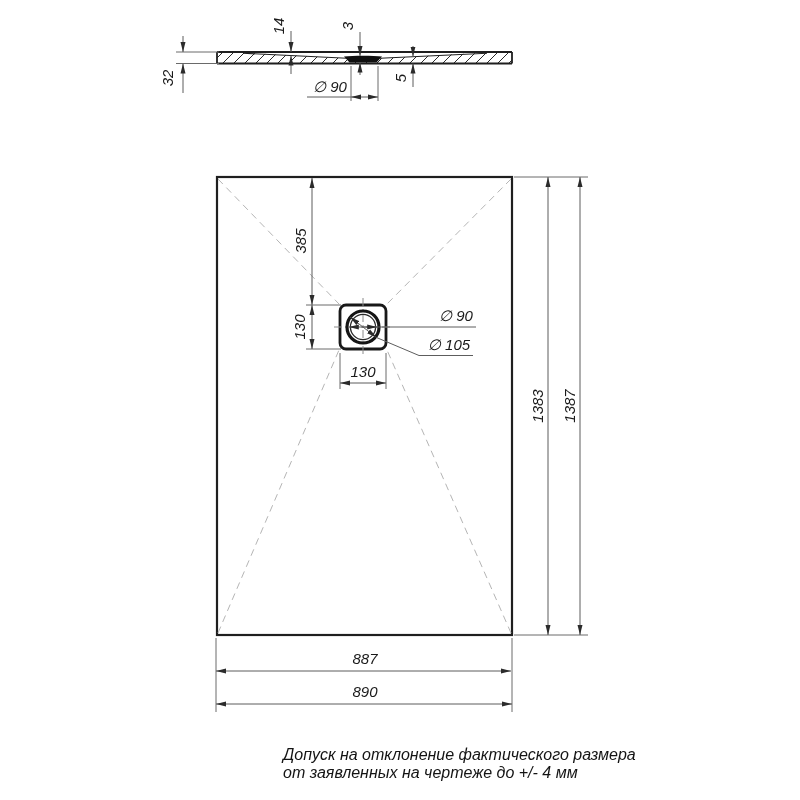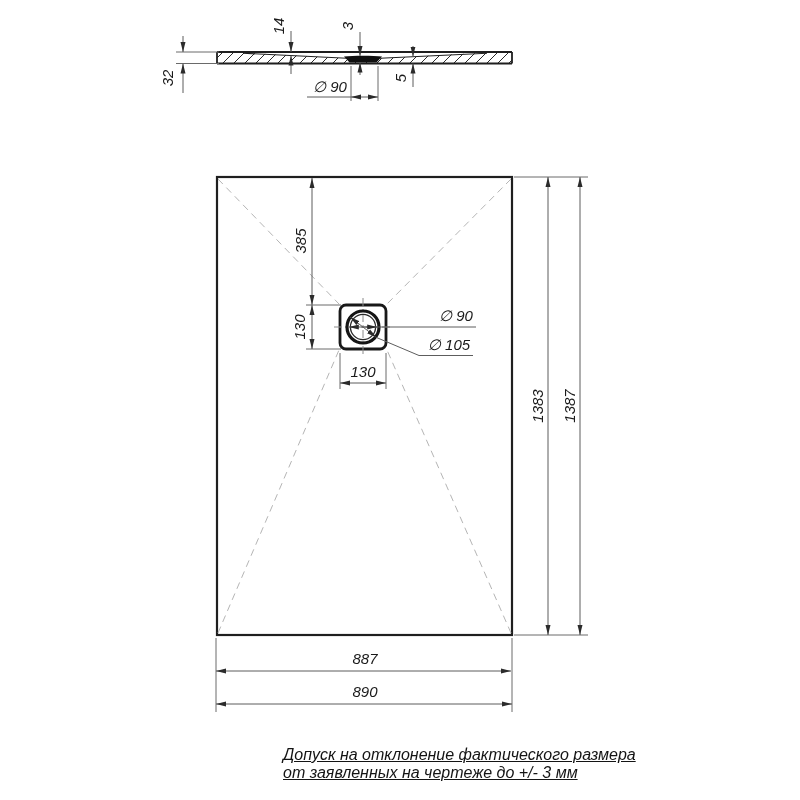--- a/index.html
+++ b/index.html
@@ -3,21 +3,21 @@
 <meta charset="utf-8">
 <style>
   html,body{margin:0;padding:0;background:#ffffff;}
   .stage{position:relative;width:800px;height:800px;background:#ffffff;overflow:hidden;
          font-family:"Liberation Sans",sans-serif;}
   svg{position:absolute;left:0;top:0;}
   .dim-text{font-family:"Liberation Sans",sans-serif;font-style:italic;font-size:15px;
             fill:#1a1a1a;}
   .note{position:absolute;left:283px;top:746px;width:380px;
         font-style:italic;font-size:16px;line-height:17.6px;color:#141414;}
-  .note div{white-space:nowrap;text-decoration:underline;}
+  .note div{white-space:nowrap;}
   .outline{stroke:#1f1f1f;fill:none;}
   .dimline{stroke:#5d5d5d;stroke-width:1;fill:none;}
   .extline{stroke:#6a6a6a;stroke-width:1;fill:none;}
   .diag{stroke:#b5b5b5;stroke-width:1;stroke-dasharray:7 5;fill:none;}
   .cline{stroke:#8a8a8a;stroke-width:1;stroke-dasharray:8 3 2 3;fill:none;}
 </style>
 </head>
 <body>
 
 <div class="stage">
@@ -128,16 +128,16 @@
       <line class="dimline" x1="216" y1="671" x2="511" y2="671" marker-start="url(#arr)" marker-end="url(#arr)"></line>
       <line class="dimline" x1="216" y1="704" x2="512" y2="704" marker-start="url(#arr)" marker-end="url(#arr)"></line>
       <text class="dim-text" x="365" y="664" text-anchor="middle">887</text>
       <text class="dim-text" x="365" y="697" text-anchor="middle">890</text>
     </g>
   </g>
 </svg>
 
   <div class="note">
     <div>Допуск на отклонение фактического размера</div>
-    <div>от заявленных на чертеже до +/- 3 мм</div>
+    <div>от заявленных на чертеже до +/- 4 мм</div>
   </div>
 
 </div>
 
 </body></html>

